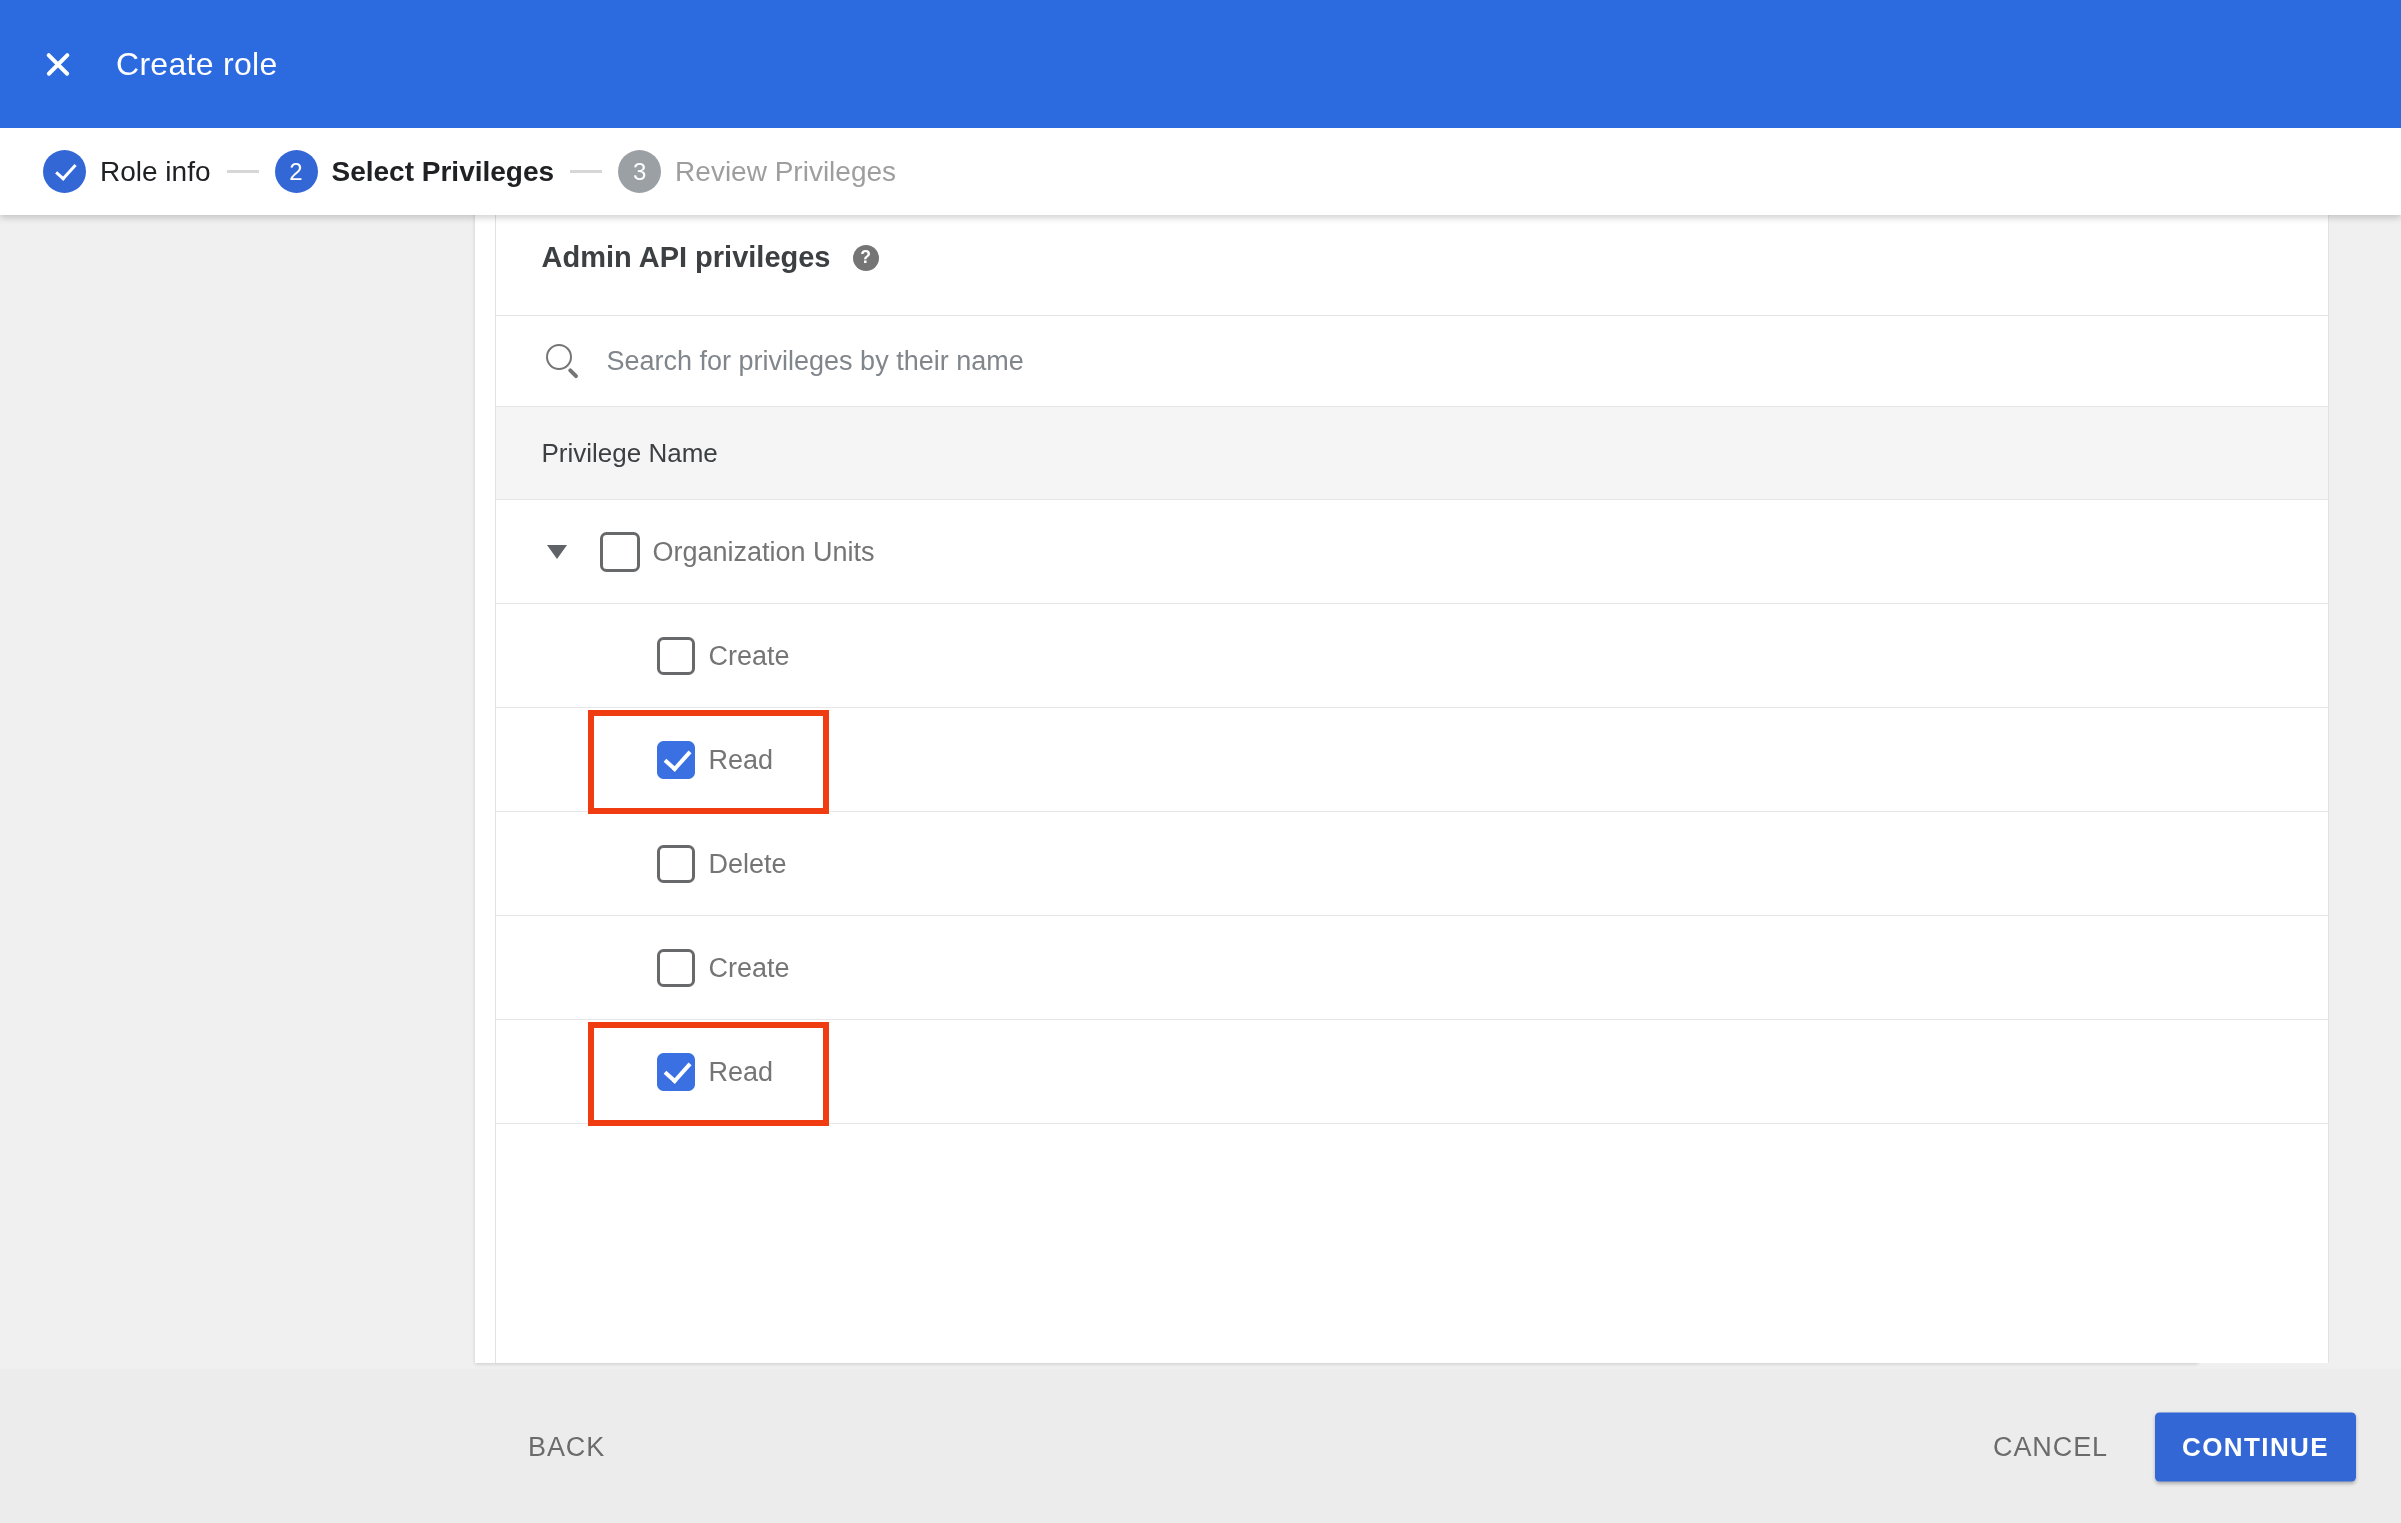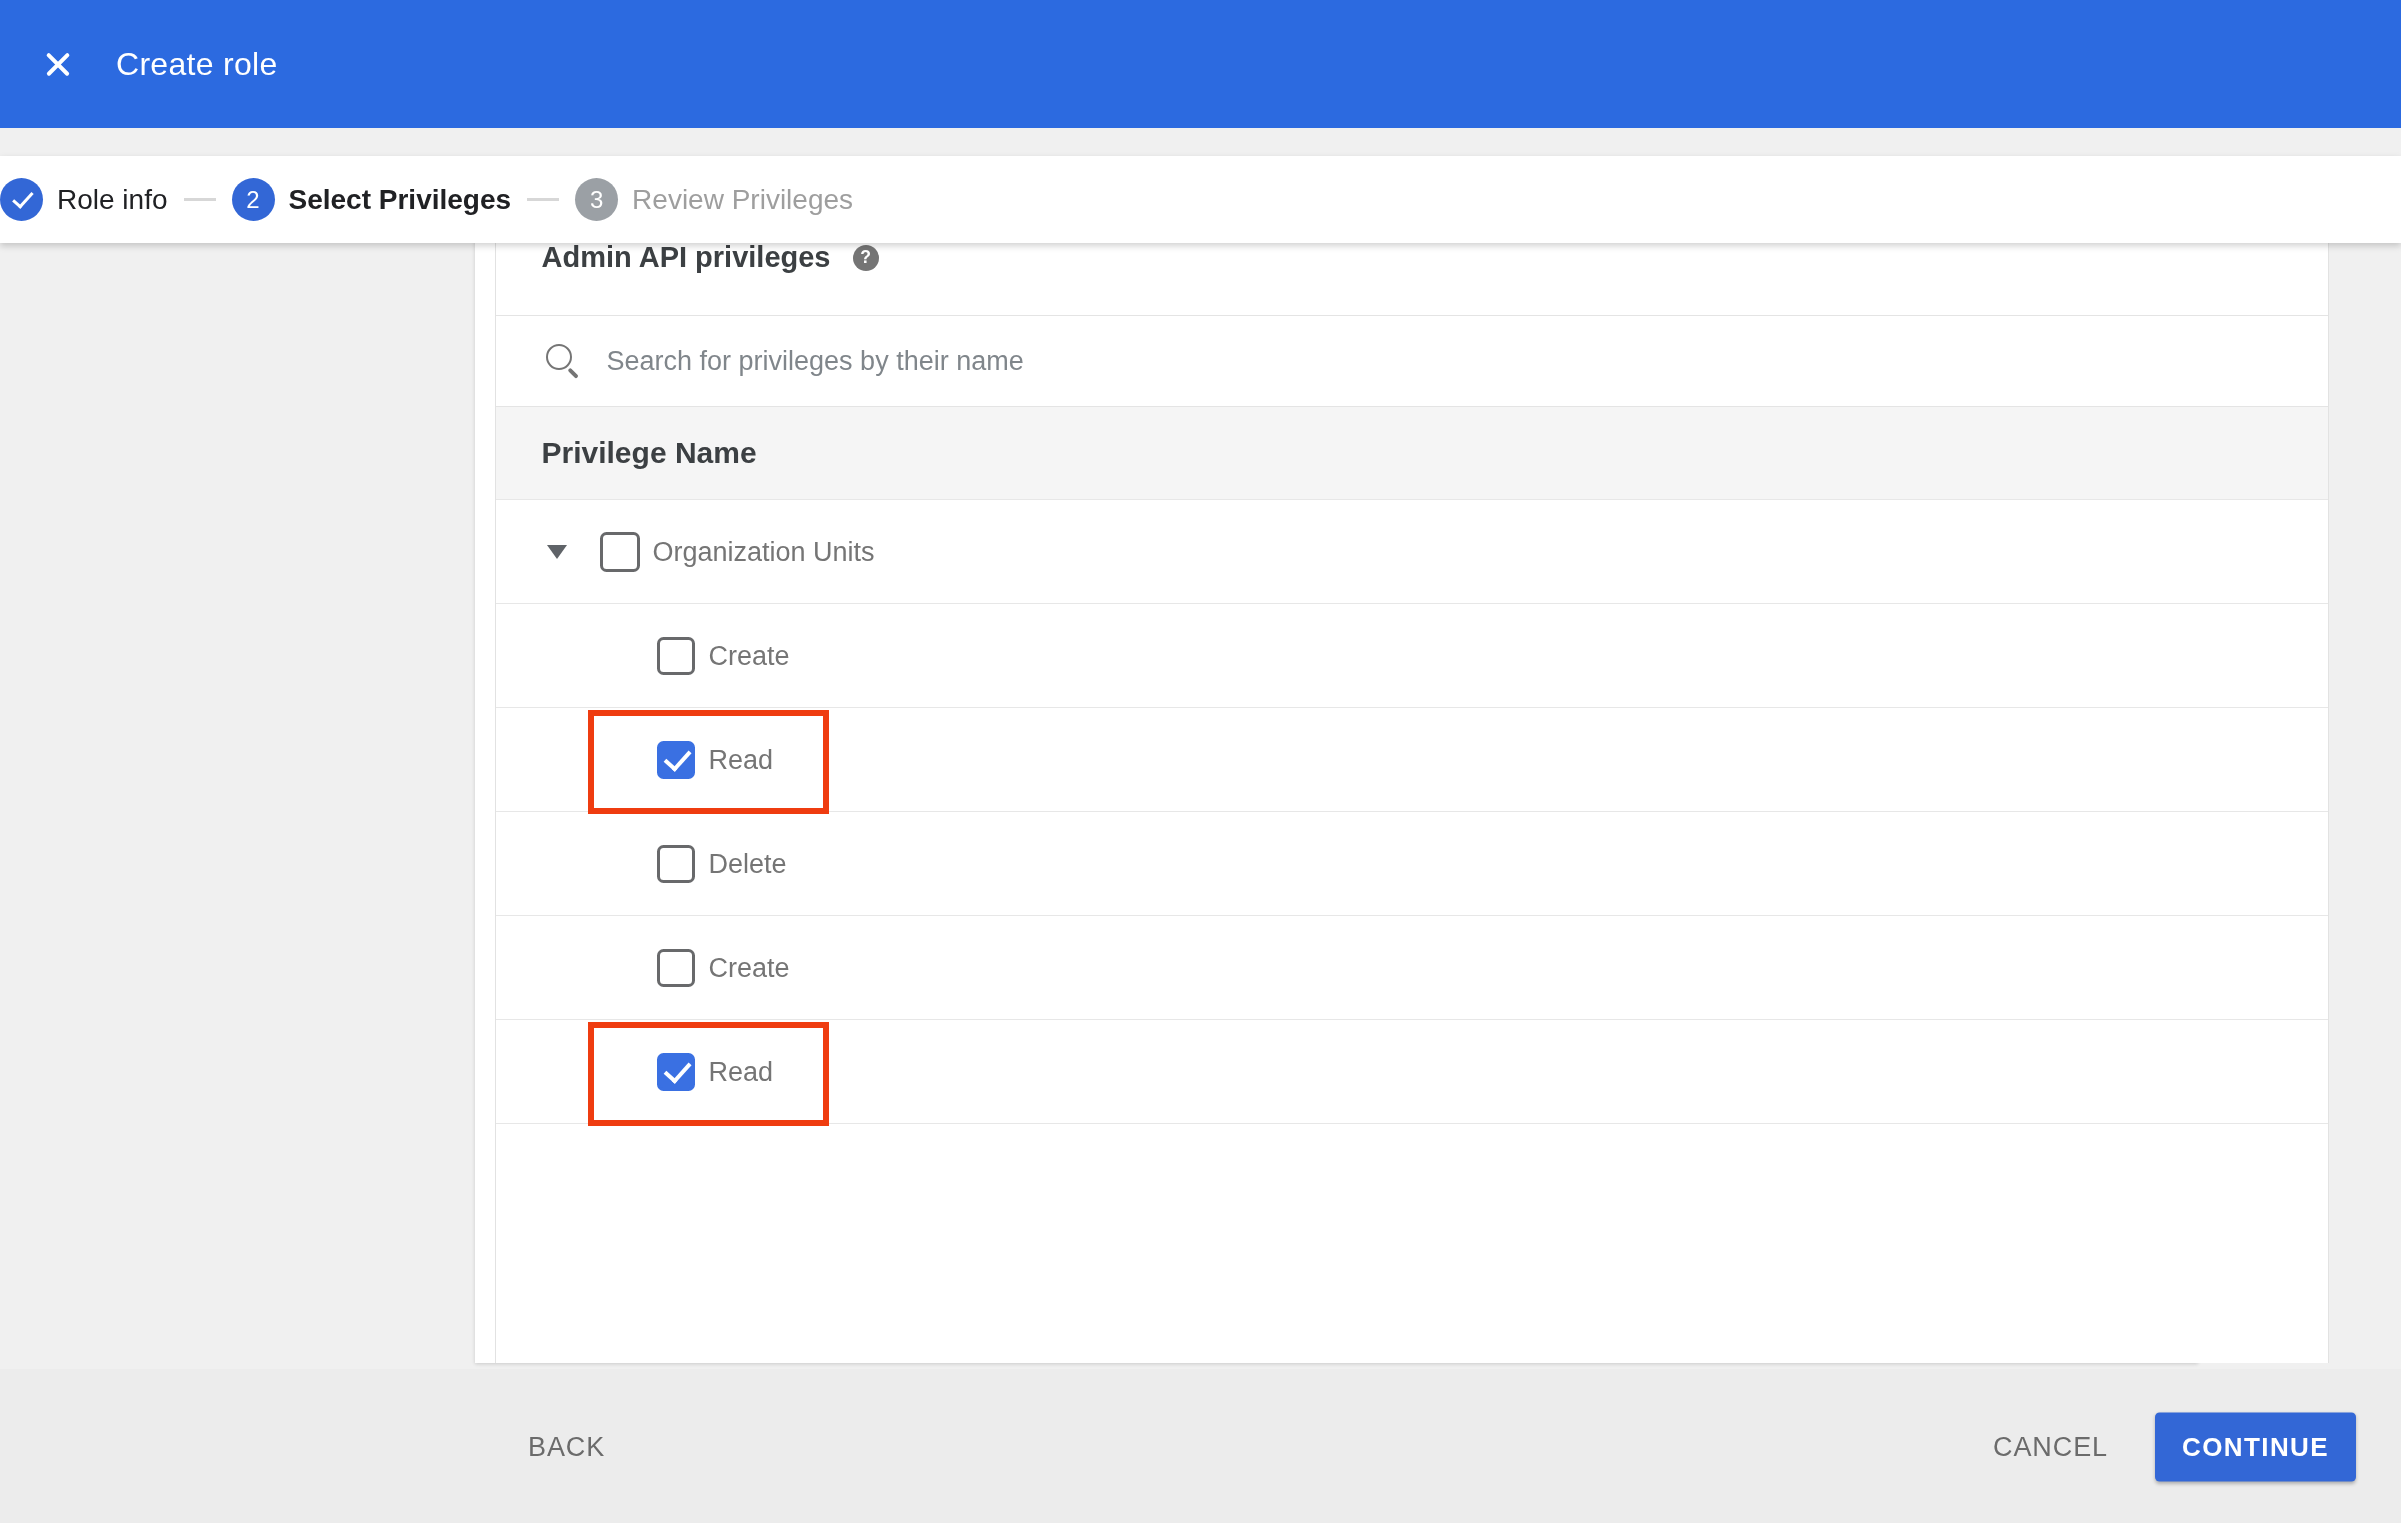--- a/index.html
+++ b/index.html
@@ -24,21 +24,21 @@
 
   
   .appbar{position:absolute;left:0;top:0;width:100%;height:128px;background:var(--appbar-blue);display:flex;align-items:center;z-index:30;}
   .close-btn{position:absolute;left:37px;top:50%;transform:translateY(-50%);width:41px;height:41px;cursor:pointer;}
   .close-btn::before,.close-btn::after{content:"";position:absolute;left:5.6px;top:18.6px;width:30px;height:3.7px;background:#fff;border-radius:1.9px;}
   .close-btn::before{transform:rotate(45deg);}
   .close-btn::after{transform:rotate(-45deg);}
   .appbar-title{position:absolute;left:116px;top:50%;transform:translateY(-50%);color:#fff;font-size:32px;font-weight:400;letter-spacing:0.3px;}
 
   
-  .stepper{position:absolute;left:0;top:128px;width:100%;height:87px;background:#fff;display:flex;align-items:center;box-shadow:0 2.8px 6.5px rgba(0,0,0,.18);z-index:20;margin-top:28px;}
+  .stepper{position:absolute;left:0;top:128px;width:100%;height:87px;background:#fff;display:flex;align-items:center;padding-left:43px;box-shadow:0 2.8px 6.5px rgba(0,0,0,.18);z-index:20;}
   .step{display:flex;align-items:center;}
   .step-circle{width:43px;height:43px;border-radius:50%;display:flex;align-items:center;justify-content:center;color:#fff;font-size:24px;flex:0 0 auto;position:relative;}
   .step-circle.done,.step-circle.active{background:var(--accent-blue);}
   .step-circle.upcoming{background:var(--step-inactive-gray);}
   .check-glyph{display:block;width:11px;height:20.4px;border:solid #fff;border-width:0 3.7px 3.7px 0;transform:rotate(42deg) translateY(-1.9px);}
   .step-label{margin-left:14px;font-size:28px;color:#202124;white-space:nowrap;}
   .step-label.bold{font-weight:700;}
   .step-label.muted{color:#9e9e9e;}
   .step-connector{width:32px;height:2.8px;background:#d7d7d7;margin:0 16px;flex:0 0 auto;}
 
@@ -52,21 +52,21 @@
   .help-icon{width:26px;height:26px;border-radius:50%;background:var(--text-gray);color:#fff;font-size:17.6px;font-weight:700;display:flex;align-items:center;justify-content:center;margin-left:22px;cursor:pointer;}
 
   .search-row{height:91px;border-top:0.9px solid var(--divider);display:flex;align-items:center;padding-left:49px;margin-top:10px;}
   .search-icon{position:relative;width:37px;height:37px;flex:0 0 auto;}
   .search-icon::before{content:"";position:absolute;left:1.9px;top:1.9px;width:22px;height:22px;border:2.8px solid var(--text-gray);border-radius:50%;}
   .search-icon::after{content:"";position:absolute;left:24px;top:24px;width:12px;height:3.7px;background:var(--text-gray);border-radius:1.9px;transform:rotate(45deg);transform-origin:0 50%;}
   .search-input{border:none;outline:none;margin-left:25px;font-size:27px;color:#3c4043;width:1392px;background:transparent;}
   .search-input::placeholder{color:var(--placeholder-gray);}
 
   .table-header{height:93px;border-top:0.9px solid var(--divider);background:var(--table-header-bg);display:flex;align-items:center;padding-left:46px;}
-  .table-header-label{font-size:30px;font-weight:700;color:var(--text-dark);}
+  .table-header-label{font-size:26px;font-weight:400;color:var(--text-dark);}
 
   .row{position:relative;height:104px;border-top:0.9px solid #e7e7e7;background:#fff;}
   .row.partial{height:44px;}
   .expander{position:absolute;left:51px;top:50%;transform:translateY(-50%);width:0;height:0;border-left:10.2px solid transparent;border-right:10.2px solid transparent;border-top:14px solid #5f6368;cursor:pointer;}
   .checkbox{position:absolute;top:50%;transform:translateY(-50%);background:#fff;border:3.7px solid var(--checkbox-gray);border-radius:6.5px;cursor:pointer;}
   .group-row .checkbox{left:104px;width:40px;height:40px;}
   .child-row .checkbox{left:161px;width:38px;height:38px;}
   .checkbox.checked{background:var(--checkbox-blue);border-color:var(--checkbox-blue);}
   .checkbox.checked::after{content:"";position:absolute;left:10.2px;top:1.9px;width:11px;height:21.3px;border:solid #fff;border-width:0 4.6px 4.6px 0;transform:rotate(42deg);}
   .row-label{position:absolute;top:50%;transform:translateY(-50%);font-size:27px;color:var(--text-gray);cursor:pointer;}

